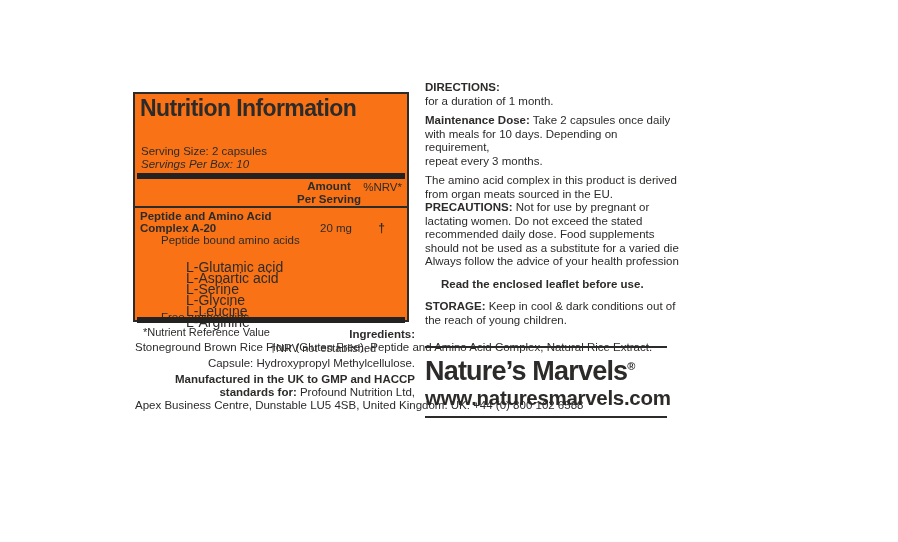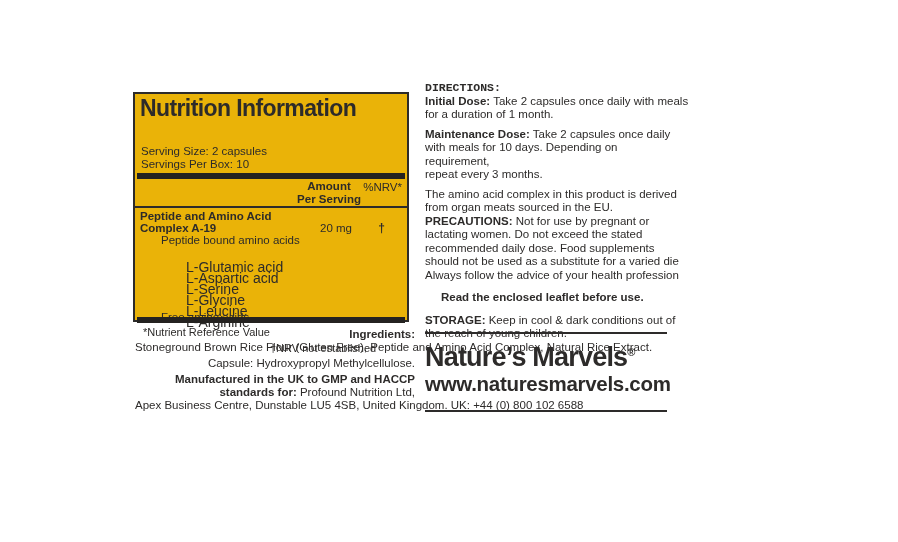--- a/index.html
+++ b/index.html
@@ -14,32 +14,32 @@
   }
   [data-bind-lines] { white-space: pre-line; }
 
   
   .nutri-box {
     position: absolute;
     left: 133px; top: 92px;
     width: 276px; height: 230px;
     border: 2px solid #2d2b2a;
     box-sizing: border-box;
-    background: #eab308;
+    background: #f97316;
   }
   .nutri-box > * { position: absolute; margin-top: 20px; }
   .nutri-title {
     left: 5px; top: 1px;
     font-size: 23px; font-weight: bold;
     letter-spacing: -0.6px;
     margin: 0; color: #2d2b2a;
   }
   .serving-line { left: 6px; font-size: 11.5px; line-height: 13px; }
   .serving-1 { top: 31px; }
-  .serving-2 { top: 44px; }
+  .serving-2 { top: 44px; font-style: italic; }
   .bar { left: 2px; right: 2px; height: 6px; background: #242220; }
   .bar-top { top: 59px; }
   .bar-bottom { top: 203px; }
   .hdr-amount {
     right: 46px; top: 66px;
     font-size: 11.5px; font-weight: bold;
     line-height: 12.5px; text-align: center;
   }
   .hdr-nrv { right: 5px; top: 67px; font-size: 11.5px; font-weight: normal; }
   .hdr-rule { left: 0; right: 0; top: 92px; height: 2px; background: #2d2b2a; }
@@ -64,31 +64,31 @@
   }
   .ingredients .para { margin-top: 3px; }
   .nowrap { white-space: nowrap; }
 
   
   .rightcol {
     position: absolute;
     left: 425px; top: 81px; width: 260px;
     font-size: 11.5px; line-height: 13.5px;
   }
-  .rightcol .heading { font-weight: bold; font-family: Liberation Mono, monospace; }
+  .rightcol .heading { font-weight: bold; }
   .rightcol .para { margin-top: 6px; }
   b { font-weight: bold; }
 
   
   .brand {
     position: absolute;
-    left: 425px; top: 332px; width: 242px;
+    left: 425px; top: 346px; width: 242px;
     border-top: 2px solid #2d2b2a;
     border-bottom: 2px solid #2d2b2a;
-    padding: 3px 0 15px 0;
+    padding: 3px 0 7px 0;
   }
   .brand-name {
     font-size: 27px; font-weight: bold;
     letter-spacing: -0.8px; line-height: 30px;
     margin: 0;
   }
   .brand-name sup { font-size: 11px; vertical-align: 10px; font-weight: bold; }
   .brand-site {
     font-size: 20.5px; font-weight: bold;
     letter-spacing: -0.3px; line-height: 23px;
@@ -102,21 +102,21 @@
   <section class="nutri-box">
     <h1 class="nutri-title" data-bind="panel.title">Nutrition Information</h1>
     <div class="serving-line serving-1" data-bind="panel.serving_size">Serving Size: 2 capsules</div>
     <div class="serving-line serving-2" data-bind="panel.servings_per_box">Servings Per Box: 10</div>
     <div class="bar bar-top"></div>
     <div class="hdr-amount" data-bind-lines="panel.columns.amount_lines">Amount
 Per Serving</div>
     <div class="hdr-nrv" data-bind="panel.columns.nrv">%NRV*</div>
     <div class="hdr-rule"></div>
     <div class="complex-name" data-bind-lines="panel.complex.name_lines">Peptide and Amino Acid
-Complex A-19</div>
+Complex A-20</div>
     <div class="complex-amount" data-bind="panel.complex.amount">20 mg</div>
     <div class="complex-dagger" data-bind="panel.complex.nrv_symbol">†</div>
     <div class="group-label group-peptide" data-bind="panel.peptide_bound_label">Peptide bound amino acids</div>
     <div class="amino-list" data-bind-lines="panel.amino_acids">L-Glutamic acid
 L-Aspartic acid
 L-Serine
 L-Glycine
 L-Leucine
 L-Arginine</div>
     <div class="group-label group-free" data-bind="panel.free_label">Free amino acids</div>
@@ -136,21 +136,20 @@
     <div class="nowrap">
       <b data-bind="ingredients.manufactured_line2_bold">standards for:</b><span data-bind="ingredients.manufactured_line2_rest"> Profound Nutrition Ltd,</span>
     </div>
     <div data-bind-lines="ingredients.address_lines" class="nowrap">Apex Business Centre, Dunstable LU5 4SB,
 United Kingdom. UK: +44 (0) 800 102 6588</div>
   </section>
 
   <section class="rightcol">
     <div class="heading nowrap" data-bind="directions.heading">DIRECTIONS:</div>
     <div>
-      <div class="nowrap"><b data-bind="directions.initial.label">Initial Dose:</b><span data-bind="directions.initial.first"> Take 2 capsules once daily with meals</span></div>
       <div data-bind-lines="directions.initial.rest">for a duration of 1 month.</div>
     </div>
     <div class="para">
       <div class="nowrap"><b data-bind="directions.maintenance.label">Maintenance Dose:</b><span data-bind="directions.maintenance.first"> Take 2 capsules once daily</span></div>
       <div data-bind-lines="directions.maintenance.rest">with meals for 10 days. Depending on requirement,
 repeat every 3 months.</div>
     </div>
     <div class="para" data-bind-lines="directions.source_note">The amino acid complex in this product is derived
 from organ meats sourced in the EU.</div>
     <div class="para" style="margin-top:0;">

